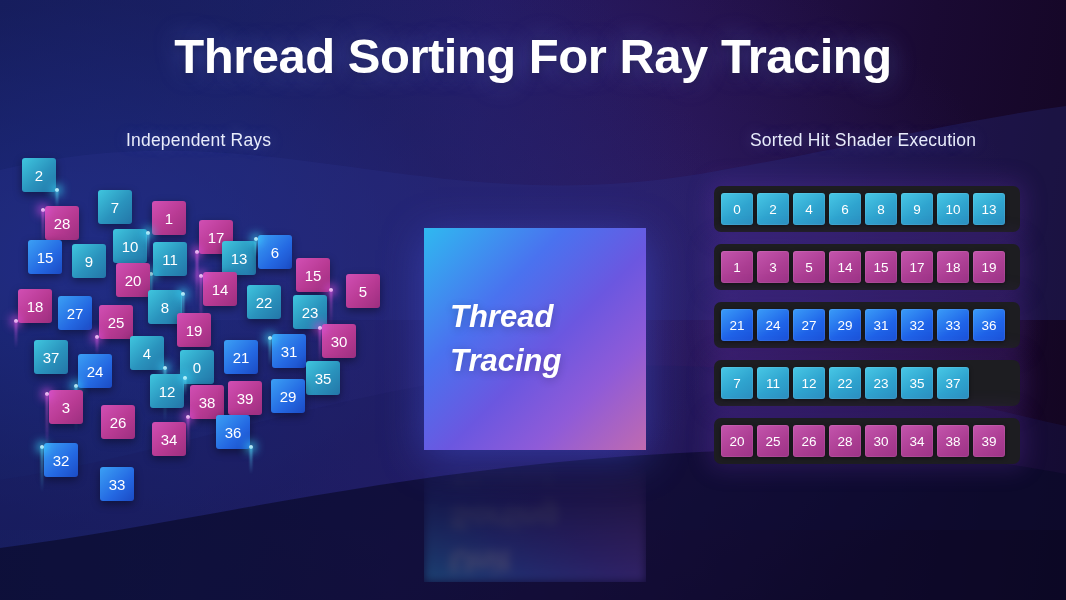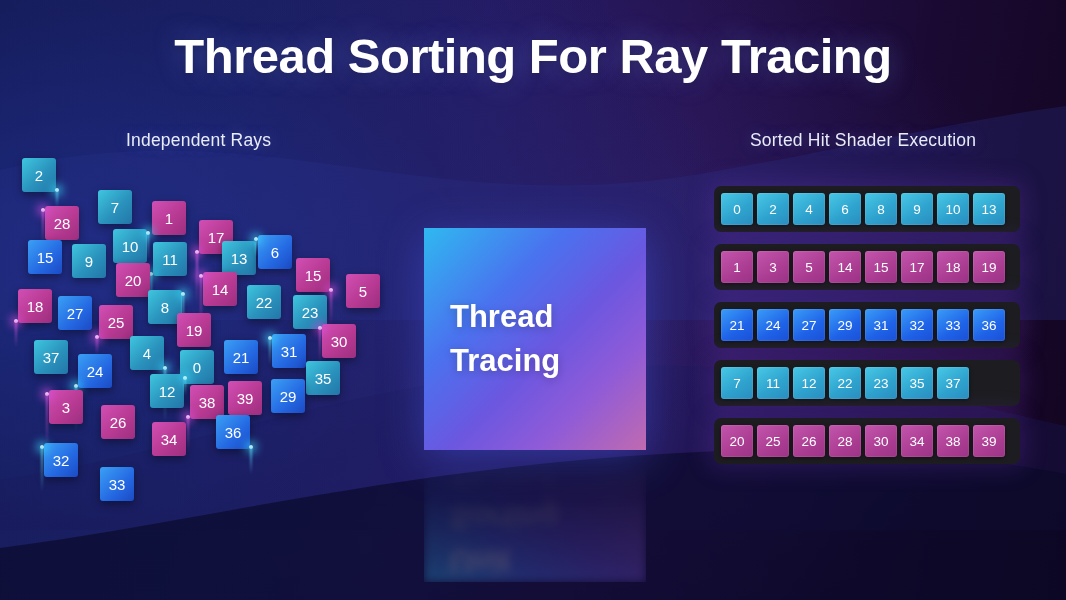--- a/index.html
+++ b/index.html
@@ -68,21 +68,21 @@
   }
   .streak.p { background: linear-gradient(to bottom, rgba(220,90,230,0.8), rgba(220,90,230,0)); }
 
   
   #tsu {
     position: absolute; left: 424px; top: 228px;
     width: 222px; height: 222px;
     background: linear-gradient(135deg,#2fb9f0 0%,#4a72ef 32%,#6b57e0 55%,#8f5bd8 75%,#c06ab0 100%);
     box-shadow: 0 8px 40px rgba(70,90,230,0.45);
     display: flex; flex-direction: column; justify-content: center;
-    padding-left: 26px; box-sizing: border-box;
+    padding-left: 26px; box-sizing: border-box; font-style: italic;
   }
   #tsu .ln {
     color: #fff; font-size: 31px; font-weight: bold; line-height: 1.42;
     text-shadow: 0 2px 8px rgba(0,0,0,0.22);
   }
   #tsu-reflection {
     position: absolute; left: 424px; top: 452px;
     width: 222px; height: 130px;
     background: linear-gradient(135deg,#2fb9f0 0%,#4a72ef 32%,#6b57e0 55%,#8f5bd8 75%,#c06ab0 100%);
     transform: scaleY(-1);

